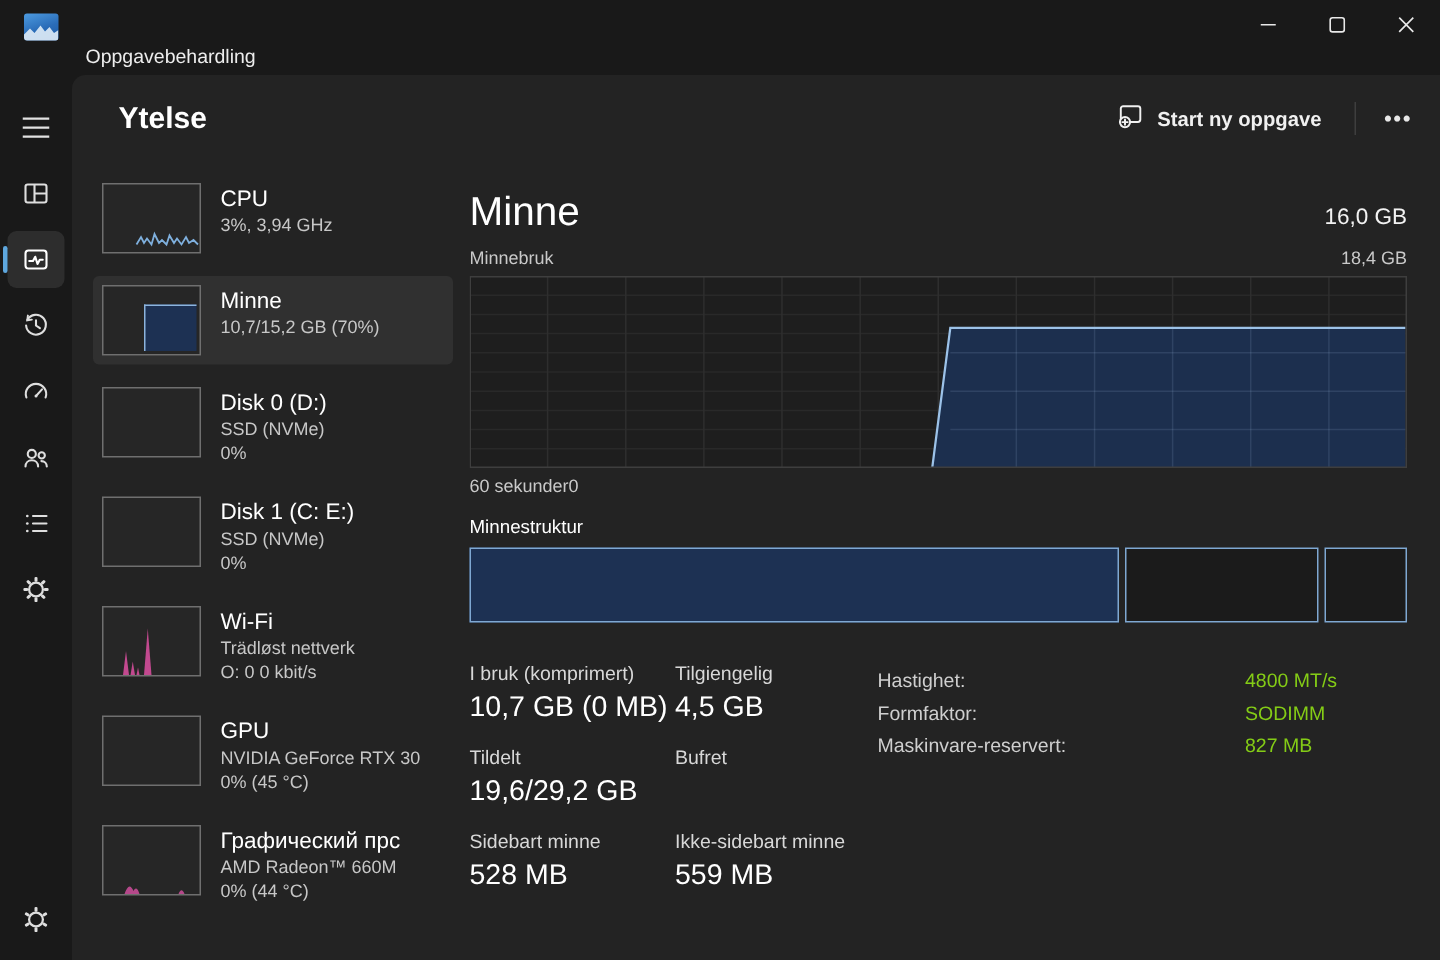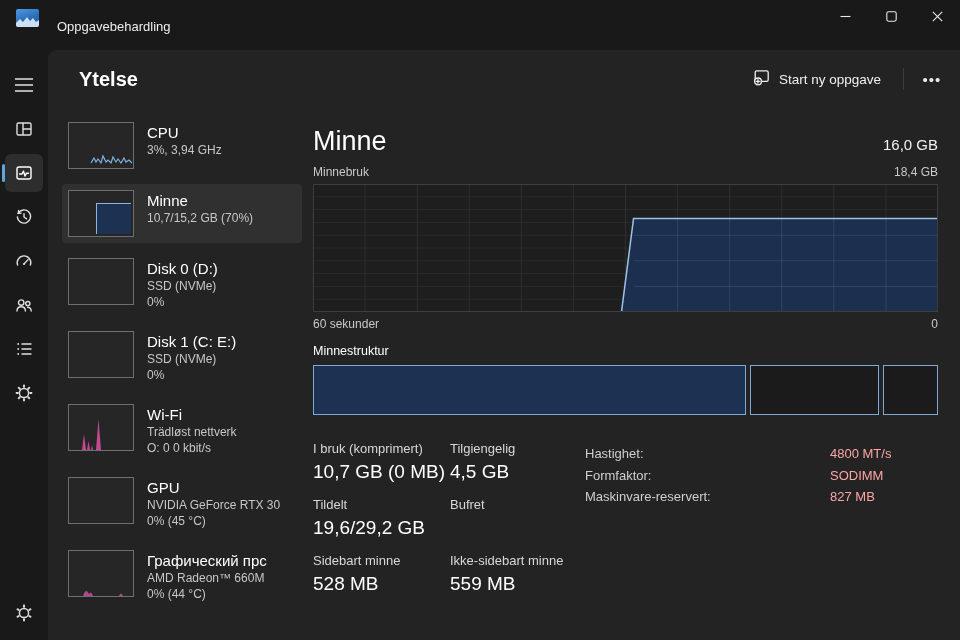--- a/index.html
+++ b/index.html
@@ -14,77 +14,77 @@
     -webkit-font-smoothing:antialiased;
   }
   
   .titlebar { position:absolute; top:0; left:0; right:0; height:50px; }
   .app-icon {
     position:absolute; left:16px; top:9px; width:23px; height:18px;
     background:linear-gradient(160deg,#4d9be0 0%,#2a6cb8 55%,#1d5ba6 100%);
     border-radius:2px; overflow:hidden;
   }
   .app-icon svg { position:absolute; bottom:-1px; left:0; }
-  .win-title { position:absolute; left:57px; top:19px; font-size:13px; color:#ededed; }
+  .win-title { position:absolute; left:57px; top:30px; font-size:13px; color:#ededed; }
   .win-controls { position:absolute; right:0; top:0; height:32px; display:flex; }
   .win-btn { width:46px; height:32px; display:flex; align-items:center; justify-content:center; }
   .win-btn svg { display:block; }
   
   .rail { position:absolute; left:0; top:50px; bottom:0; width:48px; display:flex; flex-direction:column; align-items:center; padding-top:16px; }
   .nav-btn { position:relative; width:38px; height:38px; margin-bottom:6px; display:flex; align-items:center; justify-content:center; border-radius:6px; }
   .nav-btn.selected { background:#2d2d2d; }
   .nav-pill { position:absolute; left:-3px; top:10px; width:3px; height:18px; border-radius:2px; background:#5ea7de; }
   .nav-btn.bottom { position:absolute; bottom:8px; left:5px; margin:0; }
   .rail svg { display:block; }
   
   .main { position:absolute; left:48px; top:50px; right:0; bottom:0; background:#232323; border-top-left-radius:9px; }
   .main-header { position:absolute; top:0; left:0; right:0; height:58px; display:flex; align-items:center; }
   .tab-title { margin-left:31px; font-size:20px; font-weight:700; }
   .header-right { margin-left:auto; display:flex; align-items:center; margin-right:10px; }
-  .run-task { display:flex; align-items:center; gap:9px; font-size:13.5px; color:#f0f0f0; padding:7px 12px; border-radius:4px; }
+  .run-task { display:flex; align-items:center; gap:9px; font-size:13.5px; color:#f0f0f0; padding:7px 12px; border-radius:4px;font-weight:bold; }
   .hdr-divider { width:1px; height:22px; background:#3e3e3e; margin:0 10px; }
   .more-btn { width:36px; height:30px; display:flex; align-items:center; justify-content:center; font-size:15px; letter-spacing:1px; color:#e8e8e8; border-radius:4px; }
   
   .perf-list { position:absolute; left:14px; top:66px; width:240px; }
   .perf-item { display:flex; gap:13px; padding:6px 8px 6px 6px; margin-bottom:9px; border-radius:4px; align-items:flex-start; }
   .perf-item.selected { background:#303030; }
   .thumb { position:relative; width:66px; height:47px; background:#262626; border:1px solid #6f6f6f; flex-shrink:0; overflow:hidden; }
   .thumb svg { position:absolute; left:0; bottom:0; }
   .mem-fill { position:absolute; right:2px; bottom:2px; width:54%; height:70%; background:#1d3153; border-top:1.5px solid #8cb4dd; border-left:1.5px solid #8cb4dd; }
   .pi-text { padding-top:1px; min-width:0; }
   .pi-title { font-size:15px; line-height:19px; color:#ffffff; white-space:nowrap; }
   .pi-sub { font-size:12px; line-height:16px; color:#c7c7c7; white-space:nowrap; }
   .pi-sub:empty { display:none; }
   
   .detail { position:absolute; left:265px; right:22px; top:76px; }
   .page-head { display:flex; justify-content:space-between; align-items:flex-end; }
   .page-title { font-size:27px; font-weight:400; line-height:30px; }
   .page-capacity { font-size:15px; color:#f2f2f2; padding-bottom:3px; }
   .chart-head { margin-top:9px; display:flex; justify-content:space-between; font-size:12px; color:#c9c9c9; }
   .usage-graph { display:block; width:100%; height:128px; margin-top:5px; }
-  .axis-row { display:flex; justify-content:space-between; font-size:12px; color:#c9c9c9; margin-top:5px; }
+  .axis-row { display:flex; font-size:12px; color:#c9c9c9; margin-top:5px; }
   .comp-label { margin-top:13px; font-size:12.5px; color:#ffffff; }
   .comp-bar { margin-top:7px; height:50px; display:flex; gap:4px; }
   .comp-seg { border:1.5px solid #7fa8d2; background:#1b1b1b; }
   .comp-seg.filled { background:#1d3153; }
   .seg-inuse { width:69.3%; }
   .seg-standby { width:20.6%; }
   .seg-free { flex:1; }
   
   .stats { position:relative; margin-top:26px; height:170px; }
   .stats-col { position:absolute; top:0; }
   .col1 { left:0; }
   .col2 { left:137px; }
   .col3 { left:272px; top:2px; }
   .stat-cell { margin-bottom:11px; height:45px; }
   .stat-label { font-size:13px; color:#d8d8d8; white-space:nowrap; }
   .stat-value { font-size:19px; color:#ffffff; margin-top:5px; white-space:nowrap; }
   .detail-row { display:flex; font-size:13px; line-height:21.5px; white-space:nowrap;gap:47px; }
   .detail-label { width:198px; color:#cfcfcf; }
-  .detail-value { color:#fca5a5; }
+  .detail-value { color:#84cc16; }
 </style>
 </head>
 <body>
 
 <div class="titlebar">
   <div class="app-icon">
     <svg width="23" height="14" viewBox="0 0 23 14">
         <path d="M0,14 L0,9 L4,5 L7,8 L11,3 L14,7 L17,4 L20,8 L23,6 L23,14 Z" fill="rgba(235,244,252,0.85)"></path>
       </svg>
   </div>

